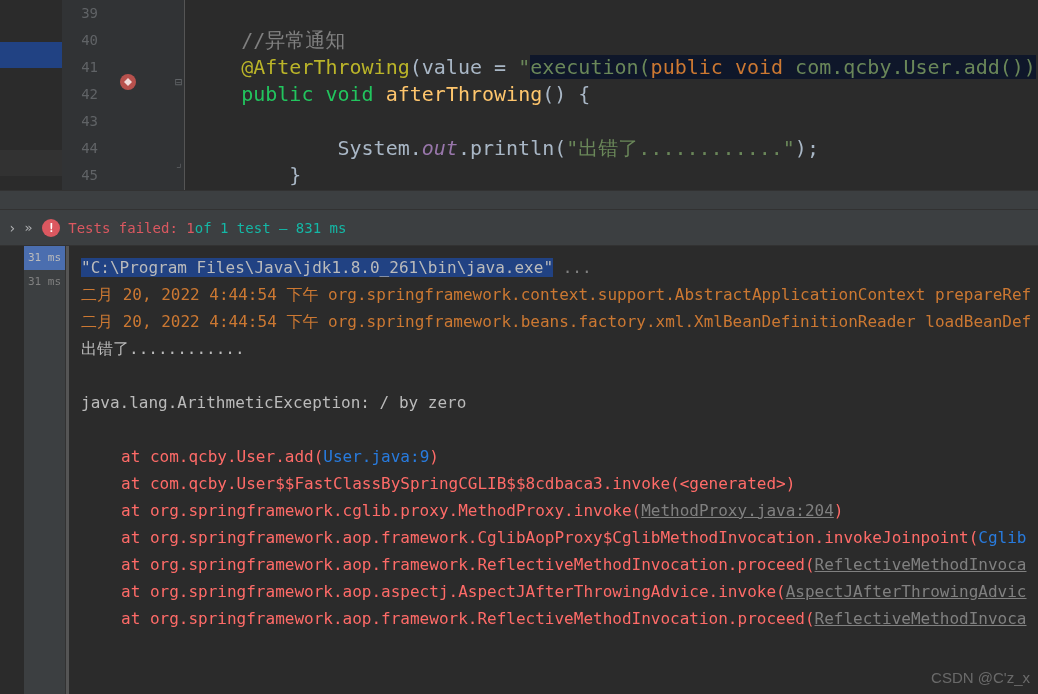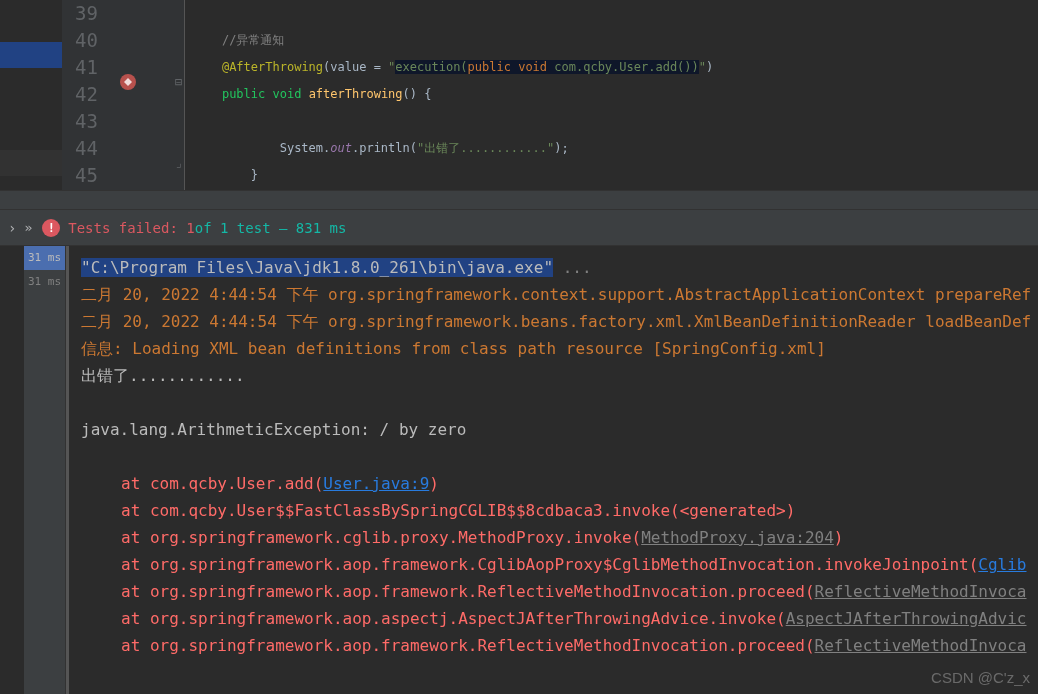--- a/index.html
+++ b/index.html
@@ -41,21 +41,21 @@
       display: flex;
       flex-direction: column;
       padding-top: 0;
     }
     .line-number {
       height: 27px;
       line-height: 27px;
       text-align: right;
       padding-right: 12px;
       color: #606366;
-      font-size: 19px;
+      font-size: 14px;
     }
     .gutter-icons {
       width: 75px;
       background: #313335;
       position: relative;
       border-right: 1px solid #555;
     }
     .icon-aop {
       position: absolute;
       top: 72px;
@@ -80,21 +80,21 @@
     .fold-icon.line-45 { top: 156px; }
     .code-area {
       flex: 1;
       background: #2b2b2b;
       padding-left: 8px;
       overflow: hidden;
     }
     .code-line {
       height: 27px;
       line-height: 27px;
-      font-size: 12px;
+      font-size: 20px;
       white-space: pre;
     }
     .comment { color: #808080; }
     .annotation { color: #bbb529; }
     .keyword { color: #22c55e; }
     .string { color: #6a8759; }
     .method-def { color: #ffc66d; }
     .field { color: #9876aa; font-style: italic; }
     .white { color: #a9b7c6; }
     .string-highlight {
@@ -179,21 +179,21 @@
       color: #808080;
     }
     .cmd-highlight {
       background: #214283;
       color: #bbbbbb;
     }
     .log-orange { color: #cc7832; }
     .log-white { color: #bbbbbb; }
     .console-line { white-space: pre; }
     .error-red { color: #ff6b68; }
-    .link { color: #287bde; text-decoration: underline; cursor: pointer; }
+    .link { color: #287bde; cursor: pointer; }
     .link-gray { color: #808080; text-decoration: underline; cursor: pointer; }
     .stack-indent { padding-left: 40px; }
     
     .watermark {
       position: absolute;
       bottom: 8px;
       right: 8px;
       color: rgba(200,200,200,0.4);
       font-size: 15px;
       font-family: sans-serif;
@@ -251,21 +251,20 @@
 
 <div class="bottom-panel">
   <div class="test-sidebar">
     <div class="sidebar-item active">31 ms</div>
     <div class="sidebar-item">31 ms</div>
   </div>
   <div class="console">
     <div class="console-line cmd-line"><span class="cmd-highlight">"C:\Program Files\Java\jdk1.8.0_261\bin\java.exe"</span><span> ...</span></div>
     <div class="console-line"><span class="log-orange">二月 20, 2022 4:44:54 下午 </span><span class="log-orange">org.springframework.context.support.AbstractApplicationContext prepareRef</span></div>
     <div class="console-line"><span class="log-orange">二月 20, 2022 4:44:54 下午 </span><span class="log-orange">org.springframework.beans.factory.xml.XmlBeanDefinitionReader loadBeanDef</span></div>
-    <div class="console-line"><span class="log-orange">信息: </span><span class="log-orange">Loading XML bean definitions from class path resource [SpringConfig.xml]</span></div>
     <div class="console-line log-white">出错了............</div>
     <div class="console-line">&nbsp;</div>
     <div class="console-line log-white">java.lang.ArithmeticException: / by zero</div>
     <div class="console-line">&nbsp;</div>
     <div class="console-line stack-indent"><span class="error-red">at com.qcby.User.add(</span><span class="link">User.java:9</span><span class="error-red">)</span></div>
     <div class="console-line stack-indent"><span class="error-red">at com.qcby.User$$FastClassBySpringCGLIB$$8cdbaca3.invoke(&lt;generated&gt;)</span></div>
     <div class="console-line stack-indent"><span class="error-red">at org.springframework.cglib.proxy.MethodProxy.invoke(</span><span class="link-gray">MethodProxy.java:204</span><span class="error-red">)</span></div>
     <div class="console-line stack-indent"><span class="error-red">at org.springframework.aop.framework.CglibAopProxy$CglibMethodInvocation.invokeJoinpoint(</span><span class="link">Cglib</span></div>
     <div class="console-line stack-indent"><span class="error-red">at org.springframework.aop.framework.ReflectiveMethodInvocation.proceed(</span><span class="link-gray">ReflectiveMethodInvoca</span></div>
     <div class="console-line stack-indent"><span class="error-red">at org.springframework.aop.aspectj.AspectJAfterThrowingAdvice.invoke(</span><span class="link-gray">AspectJAfterThrowingAdvic</span></div>

